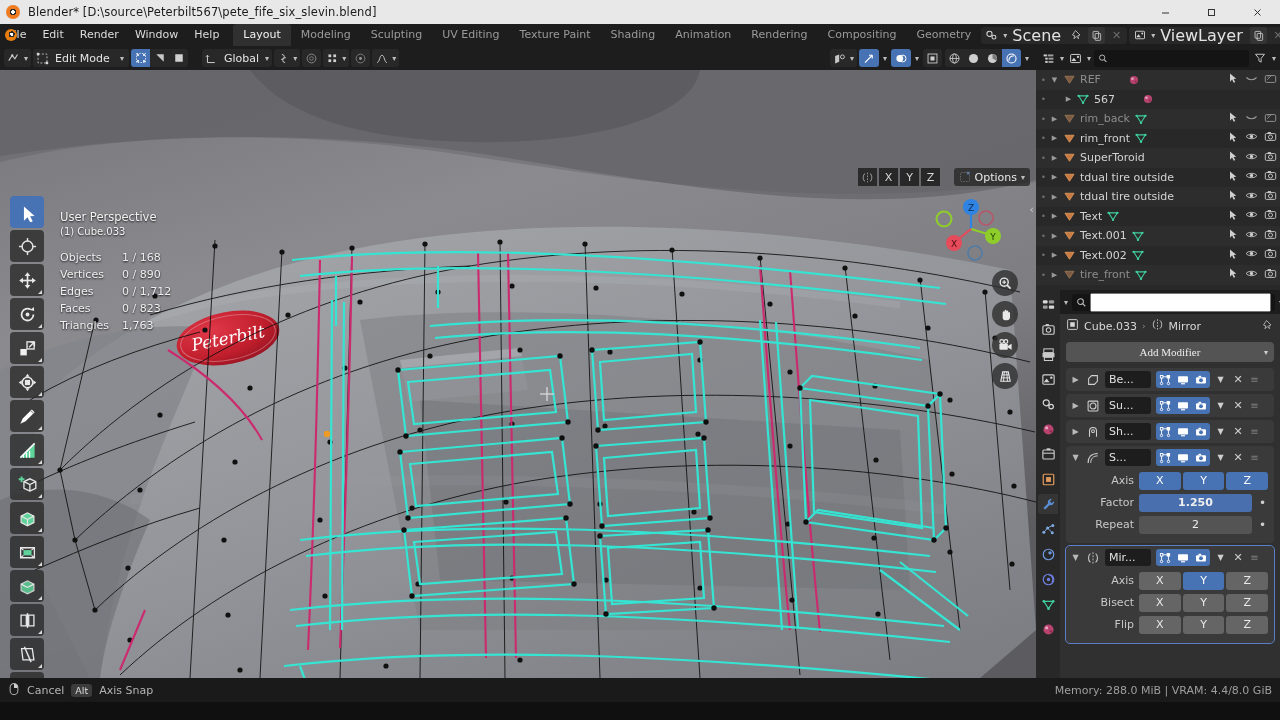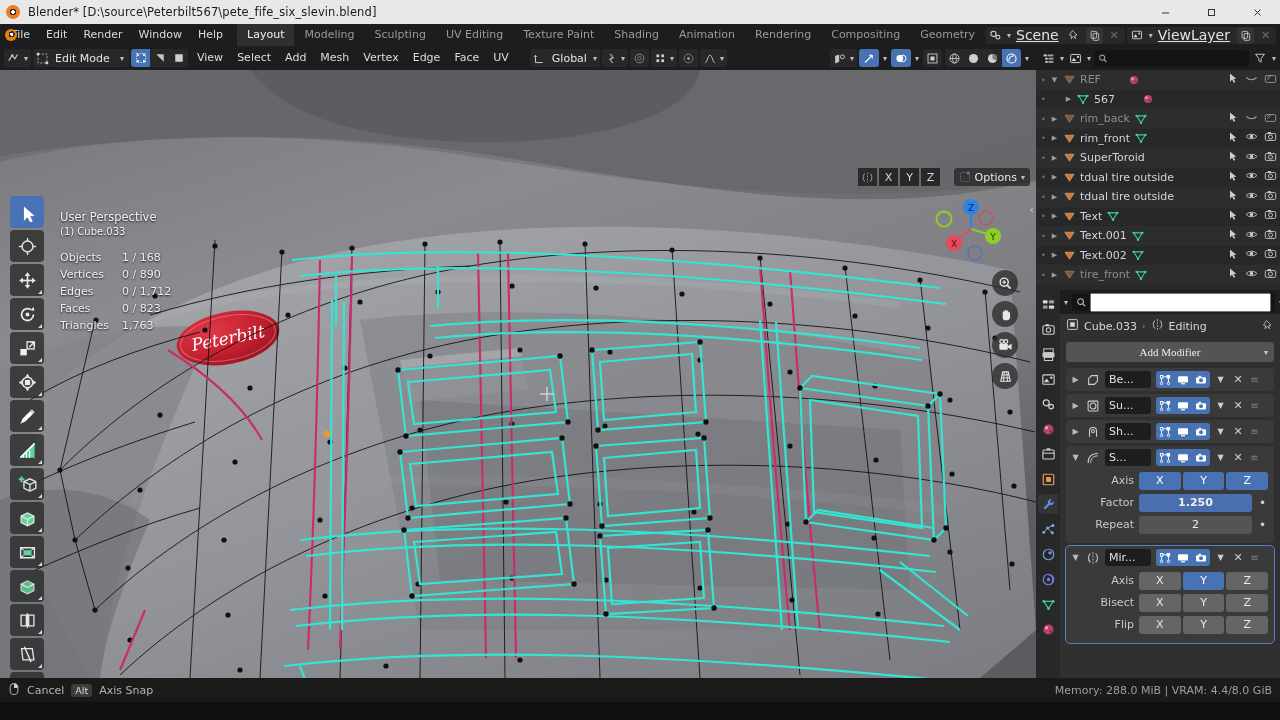--- a/index.html
+++ b/index.html
@@ -45,21 +45,21 @@
   .ws-tabs { display: flex; align-items: center; height: 22px; margin-left: 6px; }
   .ws-tab {
     padding: 0 10px; height: 22px; line-height: 22px; color: #9a9a9a; font-size: 11px; white-space: nowrap;
     border-radius: 3px 3px 0 0;
   }
   .ws-tab.active { background: #303030; color: #f0f0f0; }
   .topbar-right { margin-left: auto; display: flex; align-items: center; height: 22px; padding-right: 4px; gap: 2px; }
   .scene-box, .vl-box {
     display:flex; align-items:center; height:17px; background:#282828; border-radius:3px; padding: 0 2px; gap:3px;
   }
-  .scene-box .lbl, .vl-box .lbl { color:#e2e2e2; font-size:14px; padding: 0 4px 0 2px; text-decoration: underline; }
+  .scene-box .lbl, .vl-box .lbl { color:#e2e2e2; font-size:16px; padding: 0 4px 0 2px; }
   .ic-btn { width:17px; height:17px; display:flex; align-items:center; justify-content:center; border-radius:3px; }
   .ic-btn.sunk { background:#343434; }
   .ic-dim { opacity:.35; }
 
   
   .vp-header {
     position: absolute; top: 46px; left: 0; width: 1036px; height: 24px;
     background: #1d1d1d; display: flex; align-items: center; gap: 2px; padding: 0 4px;
   }
   .hdr-btn { display:flex; align-items:center; height:18px; border-radius:3px; background:#282828; padding: 0 3px; gap:3px; }
@@ -307,30 +307,20 @@
         <svg width="12" height="12" viewBox="0 0 16 16">
             <path d="M3 3 L13 3 L13 13 Z" fill="#d8d8d8" opacity=".9"></path>
           </svg>
       </div>
       <div>
         <svg width="12" height="12" viewBox="0 0 16 16">
             <rect x="3" y="3" width="10" height="10" fill="#d0d0d0"></rect>
           </svg>
       </div>
     </div>
-    <div id="vp-menus" style="display:flex;align-items:center">
-        <div class="hdr-menu">View</div>
-        <div class="hdr-menu">Select</div>
-        <div class="hdr-menu">Add</div>
-        <div class="hdr-menu">Mesh</div>
-        <div class="hdr-menu">Vertex</div>
-        <div class="hdr-menu">Edge</div>
-        <div class="hdr-menu">Face</div>
-        <div class="hdr-menu">UV</div>
-      </div>
 
     <div class="hdr-btn" style="margin-left:12px">
       <svg width="13" height="13" viewBox="0 0 16 16">
           <path d="M3 13 L3 4 M3 13 L12 13" stroke="#d2d2d2" stroke-width="1.2" fill="none"></path>
           <path d="M3 4 L5 6 M3 4 L1 6" stroke="#d2d2d2" stroke-width="1" fill="none"></path>
         </svg>
       <span class="t">Global</span>
       <span style="color:#bdbdbd;font-size:8px">▾</span>
     </div>
     <div class="hdr-btn">
@@ -1406,21 +1396,21 @@
             </svg>
         </span>
         <span>Cube.033</span>
         <span class="sep">›</span>
         <span>
           <svg width="13" height="13" viewBox="0 0 16 16">
               <path d="M5 3 C2.2 5 2.2 11 5 13 M11 3 C13.8 5 13.8 11 11 13" fill="none" stroke="#cfcfcf" stroke-width="1.2"></path>
               <line x1="8" y1="1.5" x2="8" y2="14.5" stroke="#cfcfcf" stroke-width="1" stroke-dasharray="2 1.6"></line>
             </svg>
         </span>
-        <span>Editing</span>
+        <span>Mirror</span>
         <span class="pin">
           <svg width="12" height="12" viewBox="0 0 16 16">
               <path d="M6 2 L12 8 L9 9 L10 13 L7 10 L4 13 L5 9 L2 8 Z" fill="none" stroke="#c0c0c0" stroke-width="1.1"></path>
             </svg>
         </span>
       </div>
 
       <div class="add-mod">
         <span>Add Modifier</span>
         <span class="chev">▾</span>

